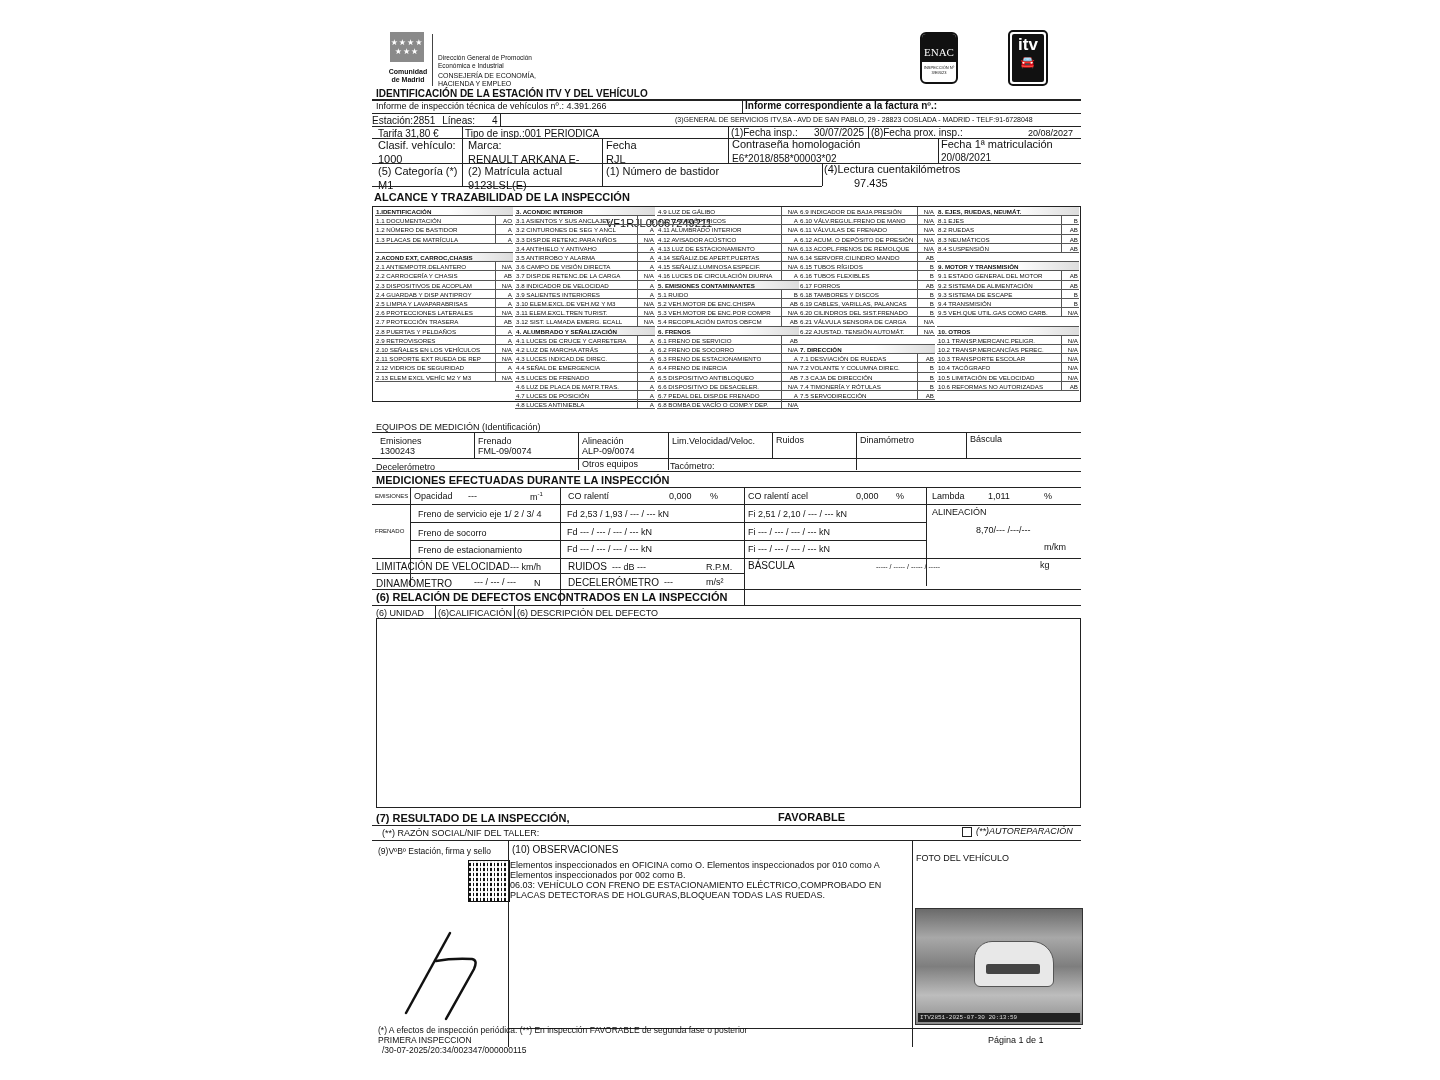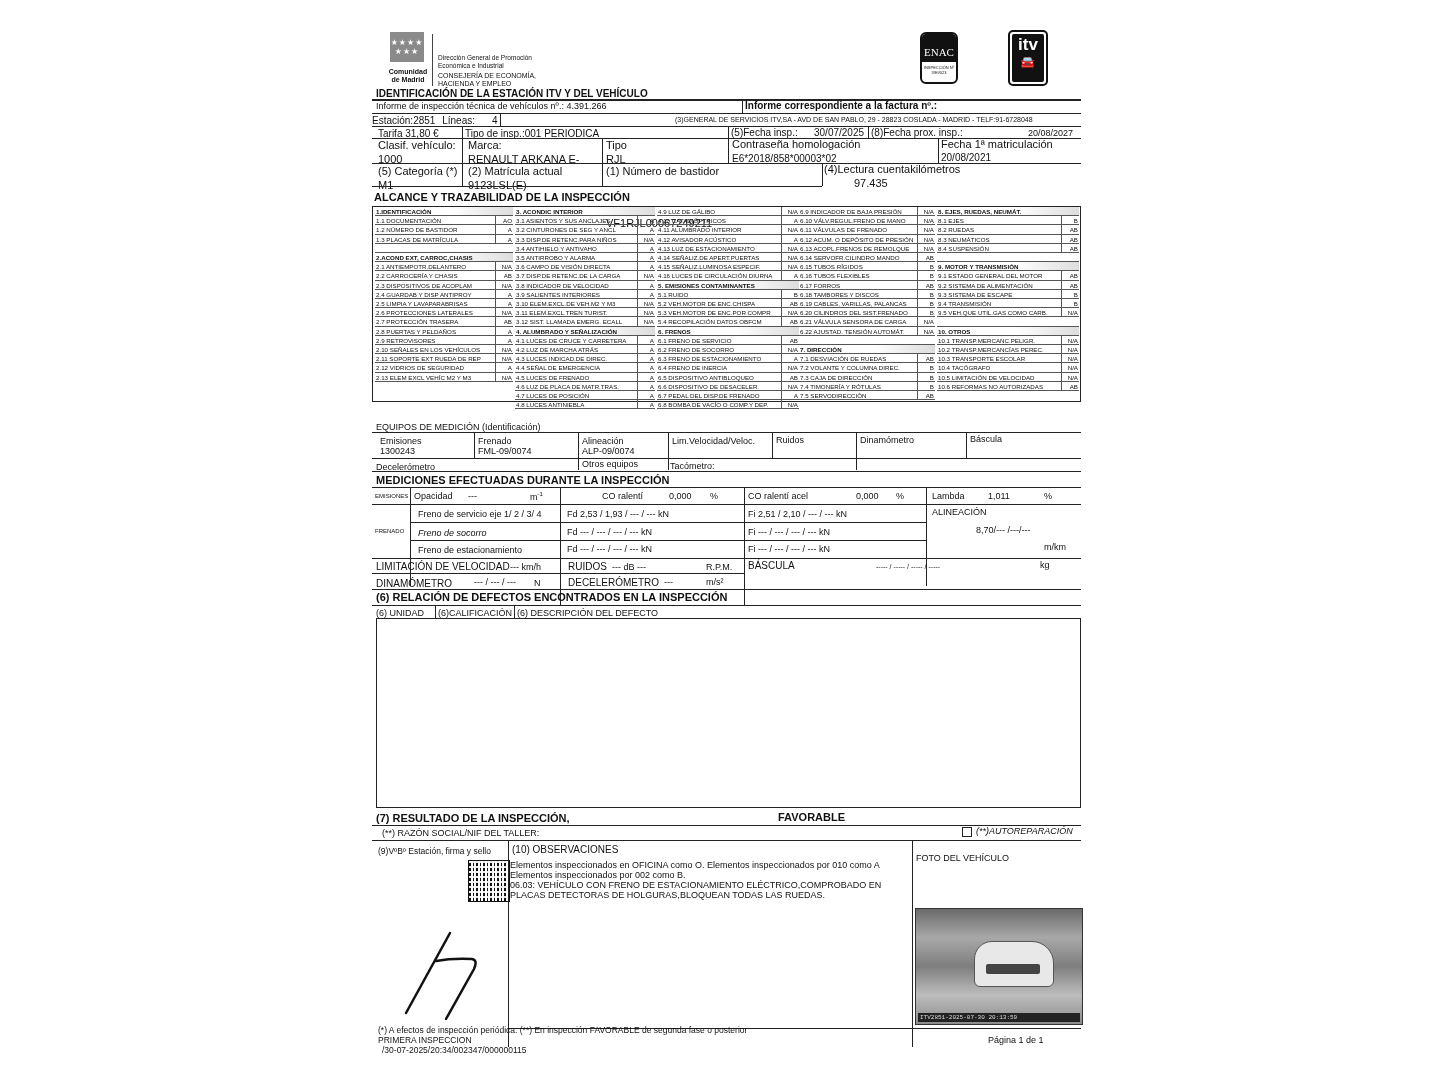--- a/index.html
+++ b/index.html
@@ -107,33 +107,33 @@
 
   <div class="abs t10" style="left:6px;top:100px;">
     <span>Tarifa</span>
     <span>31,80 €</span>
   </div>
   <div class="vl" style="left:90px;top:98px;height:60px;"></div>
   <div class="abs t10" style="left:93px;top:100px;">
     <span>Tipo de insp.:</span><span>001 PERIODICA</span>
   </div>
   <div class="vl" style="left:356px;top:98px;height:12px;"></div>
-  <div class="abs t10" style="left:359px;top:99px;">(5)Fecha insp.:</div>
+  <div class="abs t10" style="left:359px;top:99px;">(1)Fecha insp.:</div>
   <div class="abs t10" style="left:442px;top:99px;">30/07/2025</div>
   <div class="vl" style="left:496px;top:98px;height:12px;"></div>
   <div class="abs t10" style="left:499px;top:99px;">(8)Fecha prox. insp.:</div>
   <div class="abs t9" style="left:656px;top:100px;">20/08/2027</div>
   <div class="hl" style="left:0;top:110px;width:709px;"></div>
 
   <div class="abs t11" style="left:6px;top:111px;">Clasif. vehículo:</div>
   <div class="abs t11" style="left:6px;top:125px;">1000</div>
   <div class="abs t11" style="left:96px;top:111px;">Marca:</div>
   <div class="abs t11" style="left:96px;top:125px;">RENAULT ARKANA E-</div>
   <div class="vl" style="left:230px;top:110px;height:48px;"></div>
-  <div class="abs t11" style="left:234px;top:111px;">Tipo</div>
+  <div class="abs t11" style="left:234px;top:111px;">Fecha</div>
   <div class="abs t11" style="left:234px;top:125px;">RJL</div>
   <div class="vl" style="left:356px;top:110px;height:25px;"></div>
   <div class="abs t11" style="left:360px;top:110px;">Contraseña homologación</div>
   <div class="abs t10" style="left:360px;top:125px;">E6*2018/858*00003*02</div>
   <div class="vl" style="left:566px;top:110px;height:25px;"></div>
   <div class="abs t11" style="left:569px;top:110px;">Fecha 1ª matriculación</div>
   <div class="abs t10" style="left:569px;top:124px;">20/08/2021</div>
   <div class="hl" style="left:0;top:135px;width:709px;"></div>
 
   <div class="abs t11" style="left:6px;top:137px;">(5) Categoría (*)</div>
@@ -297,40 +297,40 @@
 
   <div class="abs b t11" style="left:4px;top:446px;">MEDICIONES EFECTUADAS DURANTE LA INSPECCIÓN</div>
   <div class="hl" style="left:0;top:459px;width:709px;"></div>
 
   <div class="abs" style="left:3px;top:465px;font-size:6px;">EMISIONES</div>
   <div class="vl" style="left:38px;top:459px;height:99px;"></div>
   <div class="abs t9" style="left:42px;top:463px;">Opacidad</div>
   <div class="abs t9" style="left:96px;top:463px;">---</div>
   <div class="abs t9" style="left:158px;top:463px;"><span>m</span><sup style="font-size:6px;">-1</sup></div>
   <div class="vl" style="left:188px;top:459px;height:118px;"></div>
-  <div class="abs t9" style="left:196px;top:463px;margin-left:34px;">CO ralentí</div>
+  <div class="abs t9" style="left:196px;top:463px;">CO ralentí</div>
   <div class="abs t9" style="left:297px;top:463px;">0,000</div>
   <div class="abs t9" style="left:338px;top:463px;">%</div>
   <div class="vl" style="left:372px;top:459px;height:118px;"></div>
   <div class="abs t9" style="left:376px;top:463px;">CO ralentí acel</div>
   <div class="abs t9" style="left:484px;top:463px;">0,000</div>
   <div class="abs t9" style="left:524px;top:463px;">%</div>
   <div class="vl" style="left:554px;top:459px;height:99px;"></div>
   <div class="abs t9" style="left:560px;top:463px;">Lambda</div>
   <div class="abs t9" style="left:616px;top:463px;">1,011</div>
   <div class="abs t9" style="left:672px;top:463px;">%</div>
   <div class="hl" style="left:0;top:476px;width:709px;"></div>
 
   <div class="abs" style="left:3px;top:500px;font-size:6px;">FRENADO</div>
   <div class="abs t9" style="left:46px;top:481px;">Freno de servicio eje 1/ 2 / 3/ 4</div>
   <div class="abs t9" style="left:195px;top:481px;">Fd  2,53 / 1,93 / --- / ---  kN</div>
   <div class="abs t9" style="left:376px;top:481px;">Fi  2,51 / 2,10 / --- / ---  kN</div>
   <div class="abs t9" style="left:560px;top:479px;">ALINEACIÓN</div>
   <div class="hl" style="left:38px;top:494px;width:516px;"></div>
-  <div class="abs t9" style="left:46px;top:500px;font-style:italic;">Freno de socorro</div>
+  <div class="abs t9" style="left:46px;top:500px;">Freno de socorro</div>
   <div class="abs t9" style="left:195px;top:499px;">Fd  --- / --- / --- / ---  kN</div>
   <div class="abs t9" style="left:376px;top:499px;">Fi  --- / --- / --- / ---  kN</div>
   <div class="abs t9" style="left:604px;top:497px;text-align:right;">8,70/--- /---/---</div>
   <div class="hl" style="left:38px;top:512px;width:516px;"></div>
   <div class="abs t9" style="left:46px;top:517px;">Freno de estacionamiento</div>
   <div class="abs t9" style="left:195px;top:516px;">Fd  --- / --- / --- / ---  kN</div>
   <div class="abs t9" style="left:376px;top:516px;">Fi  --- / --- / --- / ---  kN</div>
   <div class="abs t9" style="left:672px;top:514px;">m/km</div>
   <div class="hl" style="left:0;top:530px;width:709px;"></div>
 

